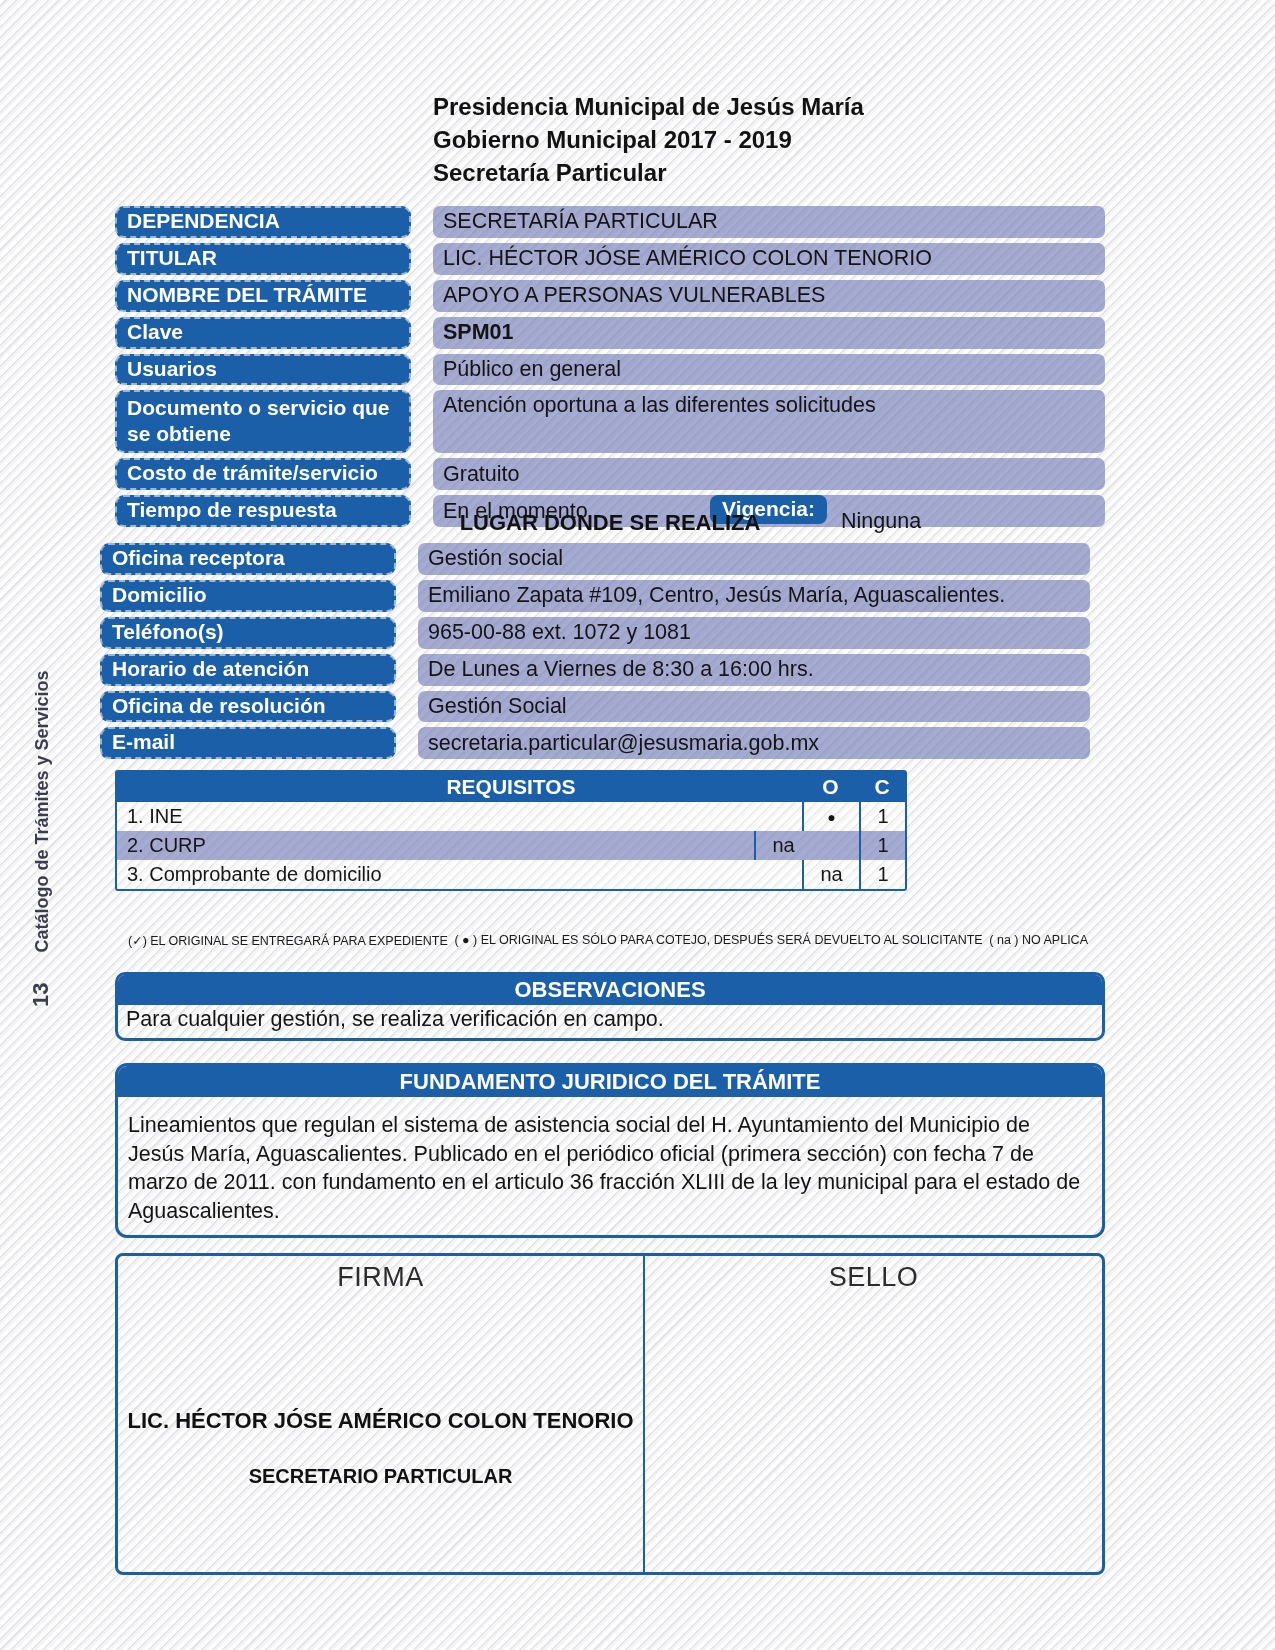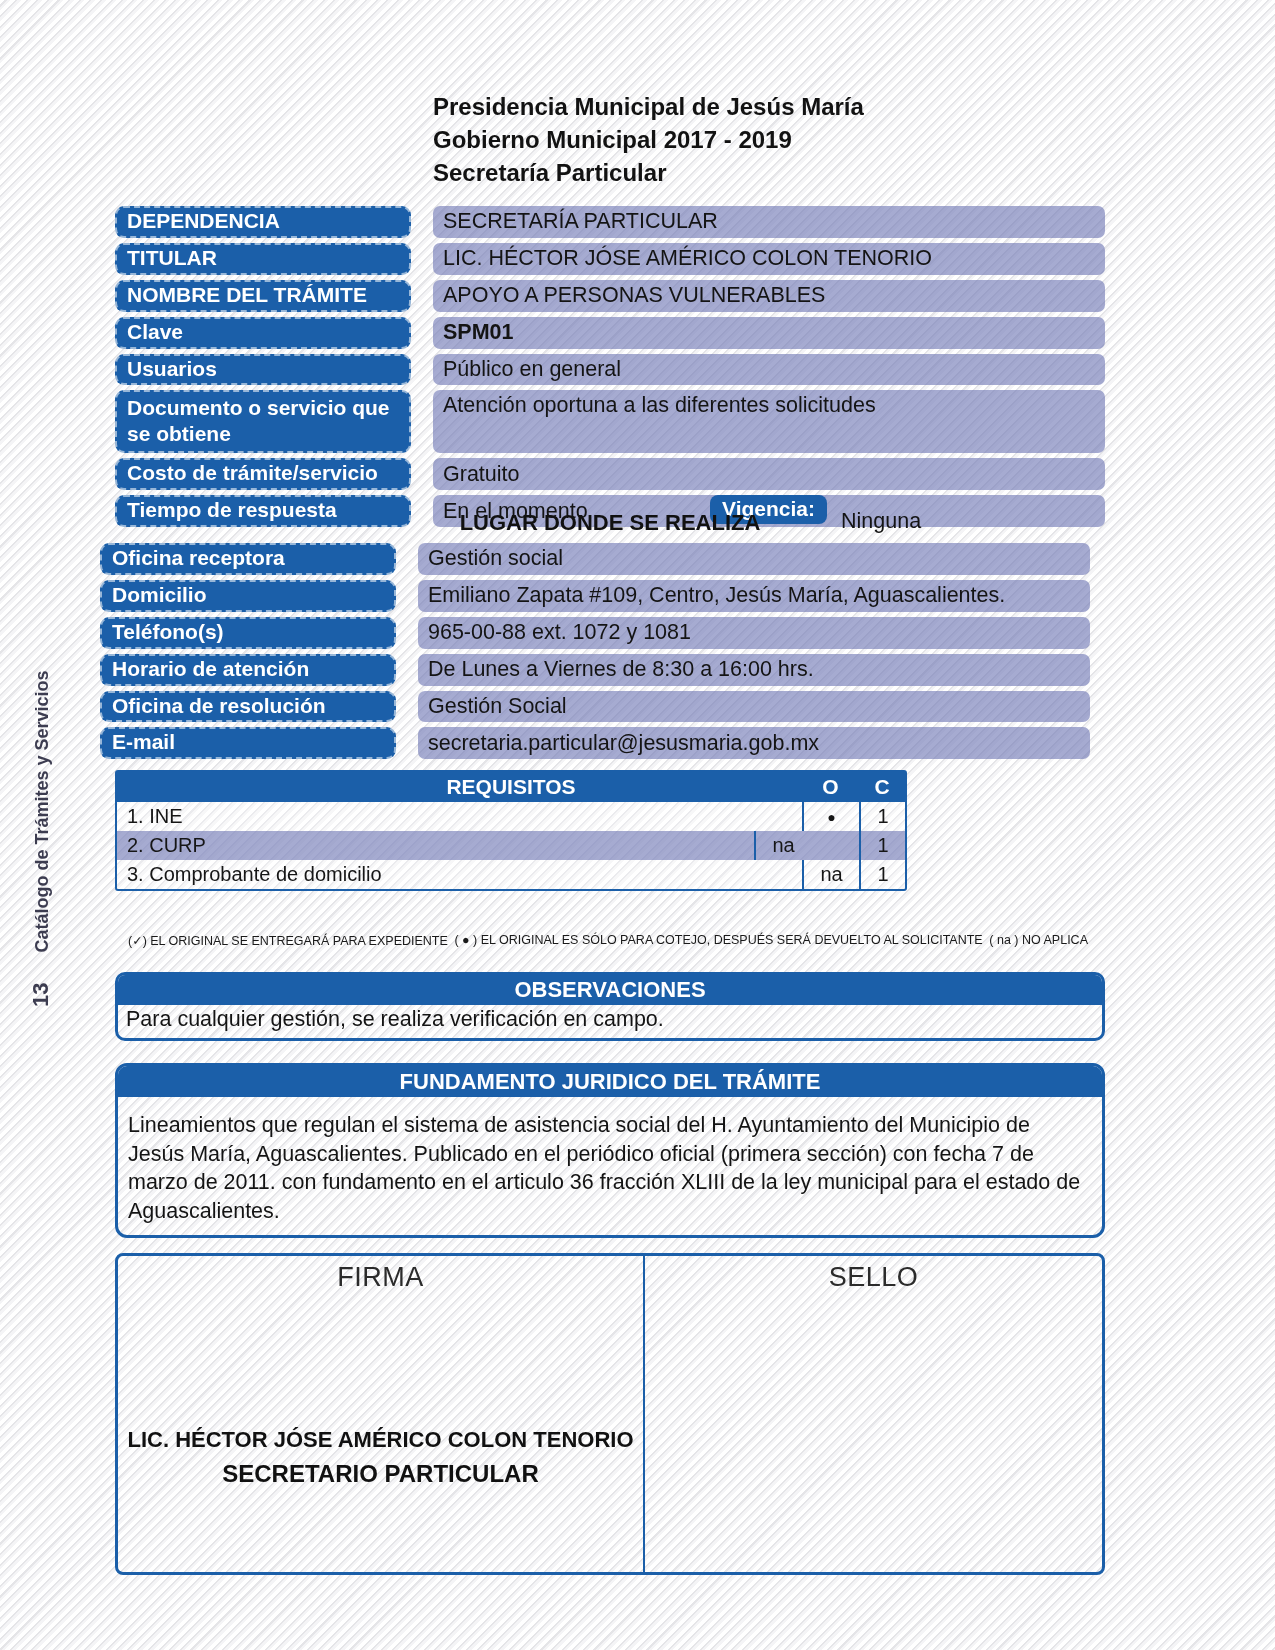--- a/index.html
+++ b/index.html
@@ -76,21 +76,21 @@
   .fund .box-h{height:31px;}
   .fund-b{padding:14px 10px 10px;font-size:21.5px;line-height:1.33;color:#141414;}
   
   .sig{position:absolute;left:115px;top:1253px;width:990px;height:322px;box-sizing:border-box;
     border:3px solid #1b5fa9;border-radius:8px;display:flex;}
   .sig-left{width:527px;box-sizing:border-box;border-right:2px solid #1b5fa9;
     display:flex;flex-direction:column;align-items:center;padding-bottom:84px;}
   .sig-right{flex:1;display:flex;flex-direction:column;align-items:center;}
   .sig-h{margin-top:6px;font-size:27px;color:#2b2b2b;letter-spacing:.5px;}
   .sig-name{margin-top:auto;font-weight:bold;font-size:22px;color:#111;text-align:center;}
-  .sig-title{margin-top:7px;font-weight:bold;font-size:24px;color:#111;text-align:center;}
+  .sig-title{margin-top:31px;font-weight:bold;font-size:20px;color:#111;text-align:center;}
 </style>
 </head>
 <body>
 
 <div class="page">
 
   <div class="sidebar">
     <span class="pagenum">13</span>
     <span class="cat">Catálogo de Trámites y Servicios</span>
   </div>

